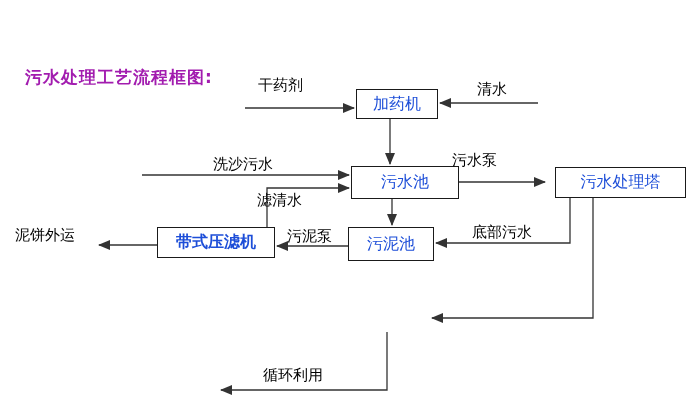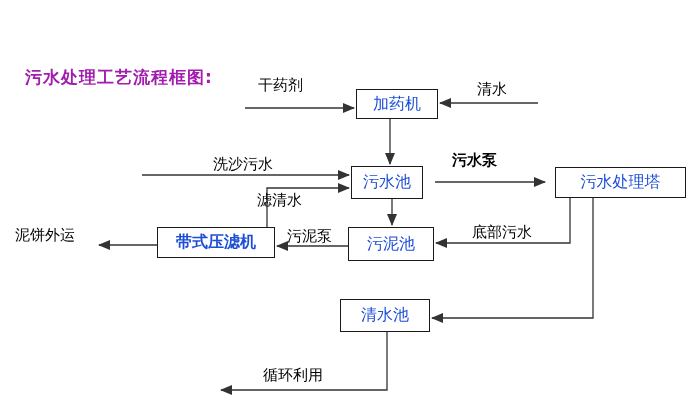--- a/index.html
+++ b/index.html
@@ -48,30 +48,30 @@
     background: transparent;
   }
   #flow-lines {
     position: absolute;
     left: 0;
     top: 0;
     z-index: 1;
   }
   
   #node-dosing-machine   { left: 356px; top:  89px; width:  82px; height: 30px; }
-  #node-sewage-pool      { left: 351px; top: 166px; width:  72px; height: 33px; text-align: center; }
+  #node-sewage-pool      { left: 351px; top: 166px; width:  108px; height: 33px; text-align: center; }
   #node-treatment-tower  { left: 547px; top: 167px; width: 131px; height: 31px; margin-left: 8px; }
   #node-sludge-pool      { left: 348px; top: 227px; width:  86px; height: 34px; }
   #node-belt-filter      { left: 157px; top: 227px; width: 118px; height: 31px; font-weight: bold; }
   #node-clean-water-pool { left: 340px; top: 299px; width:  90px; height: 33px; }
   
   #label-dry-chemical  { left: 258px; top:  76px; }
   #label-clean-water   { left: 477px; top:  80px; }
   #label-sand-washing  { left: 172px; top: 155px; margin-left: 41px; }
-  #label-sewage-pump   { left: 452px; top: 151px; font-weight: bold; }
+  #label-sewage-pump   { left: 452px; top: 151px; }
   #label-filtered-water{ left: 257px; top: 191px; }
   #label-sludge-pump   { left: 287px; top: 227px; }
   #label-bottom-sewage { left: 472px; top: 223px; text-align: center; }
   #label-mud-cake      { left:  15px; top: 226px; }
   #label-recycle       { left: 263px; top: 366px; }
 </style>
 </head>
 <body>
 
 <div id="canvas">
@@ -98,21 +98,20 @@
       <polyline points="593,198 593,318 432,318" marker-end="url(#arrow)"></polyline>
       <polyline points="387,332 387,390 221,390" marker-end="url(#arrow)"></polyline>
     </g>
   </svg>
 
   <div class="node" id="node-dosing-machine">加药机</div>
   <div class="node" id="node-sewage-pool">污水池</div>
   <div class="node" id="node-treatment-tower">污水处理塔</div>
   <div class="node" id="node-sludge-pool">污泥池</div>
   <div class="node" id="node-belt-filter">带式压滤机</div>
-  <div class="node" id="node-clean-water-pool">清水池</div>
 
   <div class="flow-label" id="label-dry-chemical">干药剂</div>
   <div class="flow-label" id="label-clean-water">清水</div>
   <div class="flow-label" id="label-sand-washing">洗沙污水</div>
   <div class="flow-label" id="label-sewage-pump">污水泵</div>
   <div class="flow-label" id="label-filtered-water">滤清水</div>
   <div class="flow-label" id="label-sludge-pump">污泥泵</div>
   <div class="flow-label" id="label-bottom-sewage">底部污水</div>
   <div class="flow-label" id="label-mud-cake">泥饼外运</div>
   <div class="flow-label" id="label-recycle">循环利用</div>

